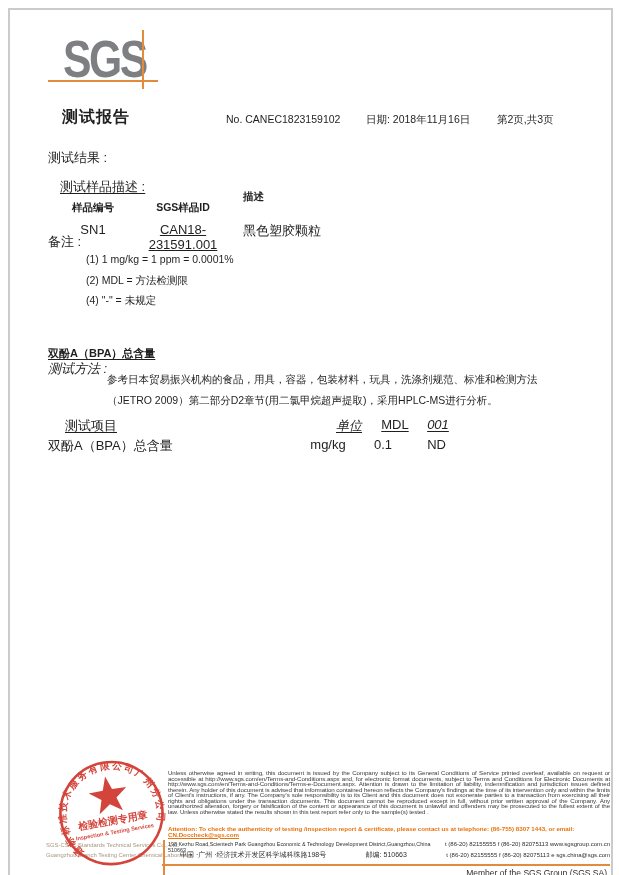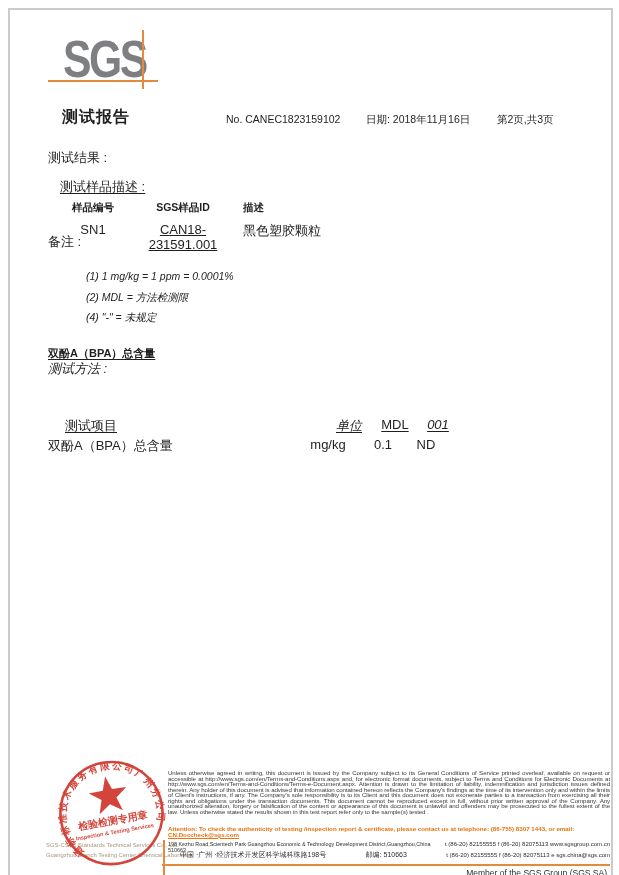--- a/index.html
+++ b/index.html
@@ -67,47 +67,48 @@
   <div class="abs meta bold" style="left:214px; top:113px;">No. CANEC1823159102</div>
   <div class="abs meta bold" style="left:354px; top:113px;">日期: 2018年11月16日</div>
   <div class="abs meta bold" style="left:485px; top:113px;">第2页,共3页</div>
 
   <div class="abs body-text" style="left:48px; top:149px;">测试结果 :</div>
   <div class="abs body-text u bold" style="left:48px; top:178px;">测试样品描述 :</div>
 
   <div>
     <div class="abs sample-head center" style="left:48px; top:201px; width:90px;">样品编号</div>
     <div class="abs sample-head center" style="left:137px; top:201px; width:92px;">SGS样品ID</div>
-    <div class="abs sample-head" style="left:243px; top:201px;">描述</div>
+    <div class="abs sample-head" style="left:243px; top:190px;">描述</div>
     <div class="abs body-text center" style="left:48px; top:222px; width:90px;">SN1</div>
     <div class="abs body-text center" style="left:137px; top:222px; width:92px;text-decoration:underline;">CAN18-231591.001</div>
     <div class="abs body-text" style="left:243px; top:222px;">黑色塑胶颗粒</div>
   </div>
 
   <div class="abs body-text" style="left:48px; top:233px;">备注 :</div>
-  <div class="abs remarks" style="left:86px; top:266px;font-style:italic;">
+  <div class="abs remarks" style="left:86px; top:249px;">
     <div>(1) 1 mg/kg = 1 ppm = 0.0001%</div>
     <div>(2) MDL = 方法检测限</div>
     <div>(4) "-" = 未规定</div>
   </div>
 
   <div class="abs section-heading" style="left:48px; top:346px;">双酚A（BPA）总含量</div>
 
   <div class="abs body-text" style="left:48px; top:360px;font-style:italic;">测试方法 :</div>
+  <div class="abs method-text" style="left:107px; top:369px; width:472px;">参考日本贸易振兴机构的食品，用具，容器，包装材料，玩具，洗涤剂规范、标准和检测方法（JETRO 2009）第二部分D2章节(用二氯甲烷超声提取)，采用HPLC-MS进行分析。</div>
 
   <div>
     <div class="abs body-text u" style="left:65px; top:417px;">测试项目</div>
     <div class="abs body-text u italic bold center" style="left:317px; top:417px; width:40px;">单位</div>
     <div class="abs body-text u bold center" style="left:363px; top:417px; width:40px;">MDL</div>
     <div class="abs body-text u italic bold center" style="left:406px; top:417px; width:40px;">001</div>
 
     <div class="abs body-text" style="left:48px; top:437px;">双酚A（BPA）总含量</div>
     <div class="abs body-text center" style="left:308px; top:437px; width:40px;">mg/kg</div>
     <div class="abs body-text center" style="left:363px; top:437px; width:40px;">0.1</div>
-    <div class="abs body-text center" style="left:406px; top:437px; width:40px;">ND</div>
+    <div class="abs body-text center" style="left:406px; top:437px; width:40px;text-align:right;">ND</div>
   </div>
 
   <div class="abs company-lines" style="left:46px; top:840px;">
     <div>SGS-CSTC Standards Technical Services Co., Ltd.</div>
     <div>Guangzhou Branch Testing Center Chemical Laboratory.</div>
   </div>
 
   <div class="abs stamp-wrap" style="left:52px; top:758px;">
     <svg width="120" height="112" viewBox="0 0 120 112">
       <circle cx="60" cy="55" r="51" fill="none" stroke="#d0352b" stroke-width="2.6"></circle>

